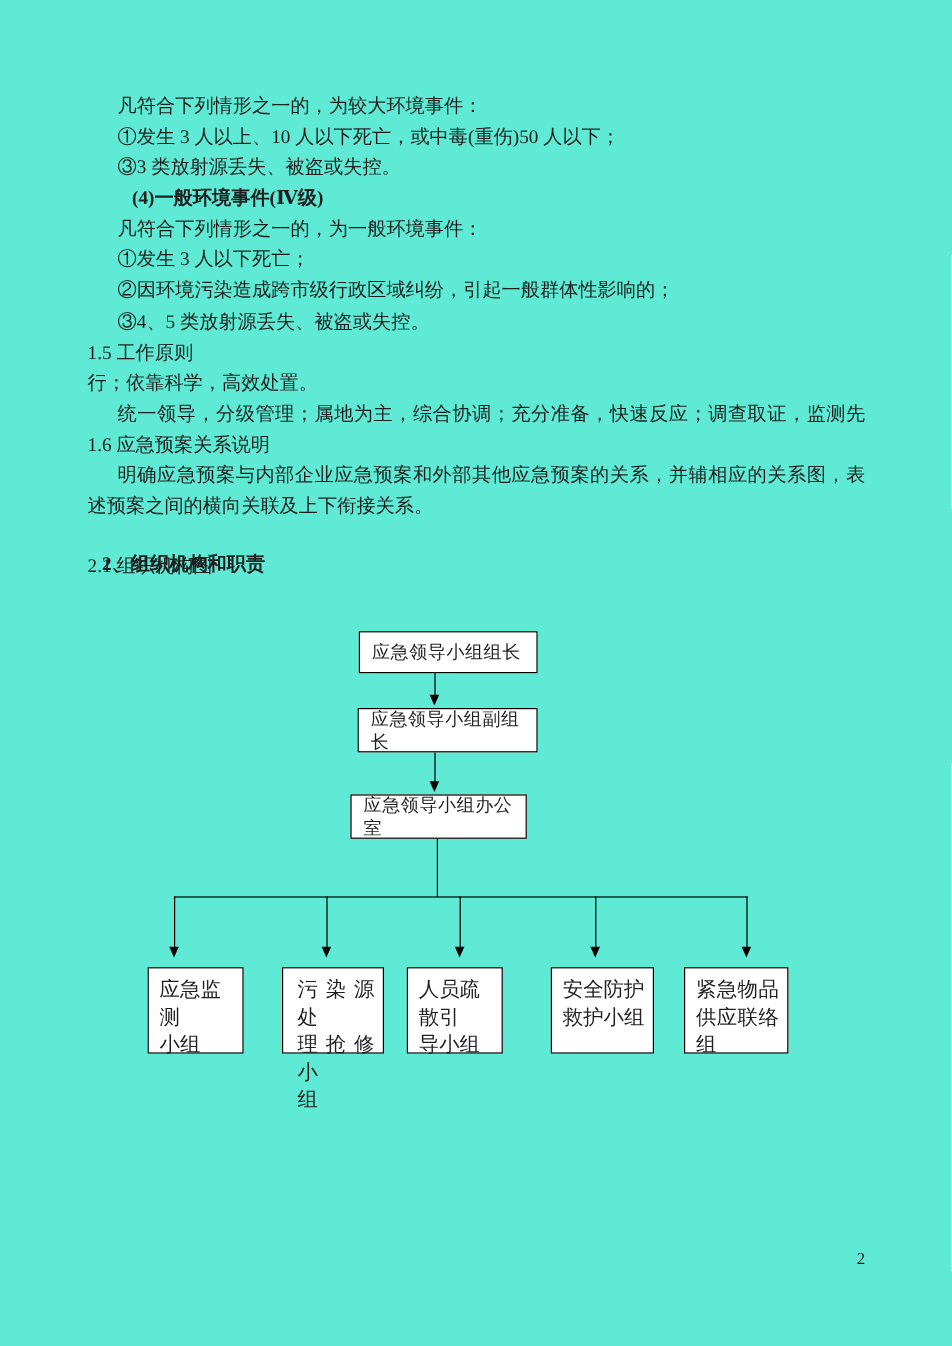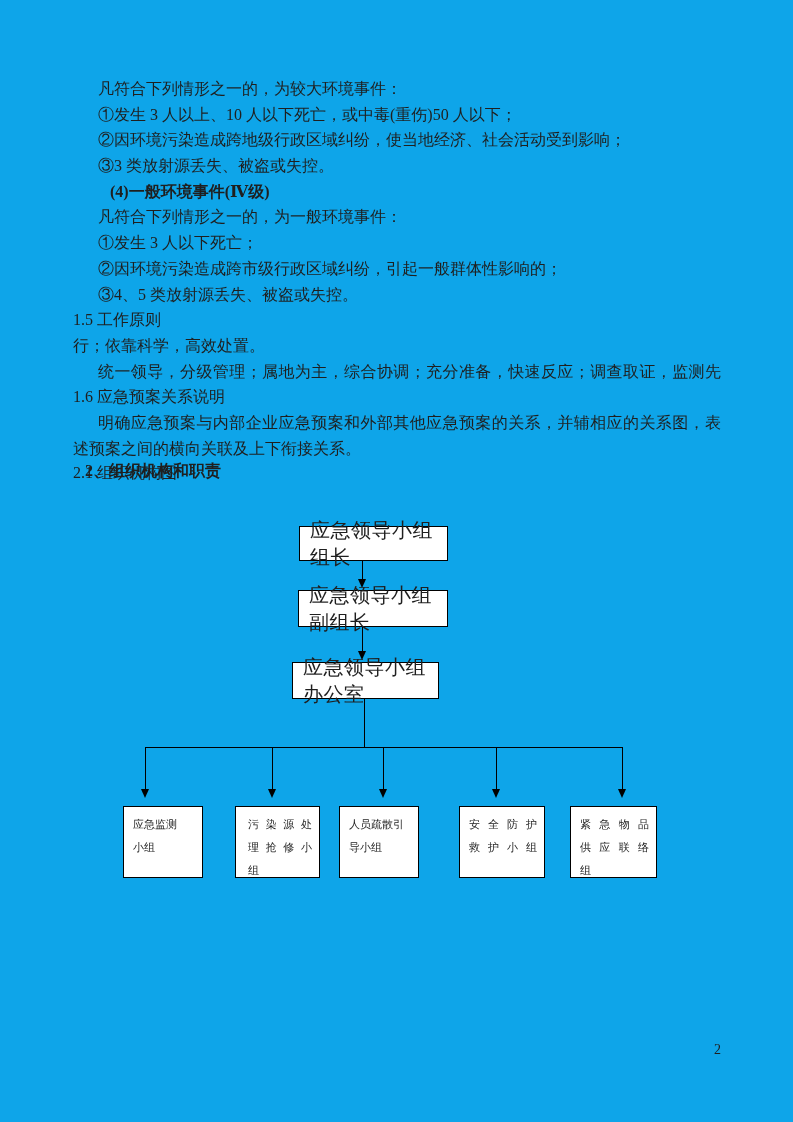--- a/index.html
+++ b/index.html
@@ -1,41 +1,41 @@
 <!DOCTYPE html>
 <html><head>
 <meta charset="utf-8">
 <style>
   html,body{margin:0;padding:0;background:#ffffff;}
   .page{
     position:relative;
     width:793px;height:1122px;
-    background:#0ea5e9;
+    background:#5eead4;
     color:#1f1f1f;
     font-family:"Liberation Serif","DejaVu Serif",serif;
     overflow:hidden;
   }
   
   .textblock{position:absolute;left:73px;width:648px;}
   .line{height:25.7px;line-height:25.7px;font-size:16px;white-space:nowrap;}
   .ind{padding-left:25px;}
   .bold{font-weight:bold;margin-left:12px;}
   .fill{white-space:normal;text-align:justify;text-align-last:justify;}
   #body-text{top:76px;}
   #sec2-head{top:458px;}
   #sec2-sub{top:460px;}
   #bottom-text{top:924px;}
   #page-num{top:1040px;text-align:right;font-size:14px;height:20px;line-height:20px;}
   
   .cbox{
     position:absolute;border:1px solid #000;background:#fff;
-    box-sizing:border-box;font-size:20px;
+    box-sizing:border-box;font-size:15px;
   }
   .cbox.top{display:flex;align-items:center;padding-left:10px;letter-spacing:0.5px;}
-  .cbox.grp{font-size:11px;line-height:23px;padding:6px 7px 0 9px;}
+  .cbox.grp{font-size:17px;line-height:23px;padding:6px 7px 0 9px;}
   .grp .gline{display:block;}
   .grp.j .gline{text-align:justify;text-align-last:justify;}
   #box-leader{left:299px;top:526px;width:149px;height:35px;}
   #box-deputy{left:298px;top:590px;width:150px;height:37px;}
   #box-office{left:292px;top:662px;width:147px;height:37px;}
   #box-g1{left:123px;top:806px;width:80px;height:72px;}
   #box-g2{left:235px;top:806px;width:85px;height:72px;padding-left:12px;}
   #box-g3{left:339px;top:806px;width:80px;height:72px;padding-right:3px;}
   #box-g4{left:459px;top:806px;width:86px;height:72px;}
   #box-g5{left:570px;top:806px;width:87px;height:72px;}
@@ -59,21 +59,20 @@
   #d5-line{left:622px;top:747px;height:43px;} #d5-head{left:618px;top:789px;}
 </style>
 </head>
 <body>
 
 <div class="page">
 
   <div class="textblock" id="body-text">
     <div class="line ind">凡符合下列情形之一的，为较大环境事件：</div>
     <div class="line ind">①发生 3 人以上、10 人以下死亡，或中毒(重伤)50 人以下；</div>
-    <div class="line ind">②因环境污染造成跨地级行政区域纠纷，使当地经济、社会活动受到影响；</div>
     <div class="line ind">③3 类放射源丢失、被盗或失控。</div>
     <div class="line ind bold">(4)一般环境事件(Ⅳ级)</div>
     <div class="line ind">凡符合下列情形之一的，为一般环境事件：</div>
     <div class="line ind">①发生 3 人以下死亡；</div>
     <div class="line ind">②因环境污染造成跨市级行政区域纠纷，引起一般群体性影响的；</div>
     <div class="line ind">③4、5 类放射源丢失、被盗或失控。</div>
     <div class="line">1.5 工作原则</div>
     <div class="line">行；依靠科学，高效处置。</div>
     <div class="line ind fill">统一领导，分级管理；属地为主，综合协调；充分准备，快速反应；调查取证，监测先</div>
     <div class="line">1.6 应急预案关系说明</div>

